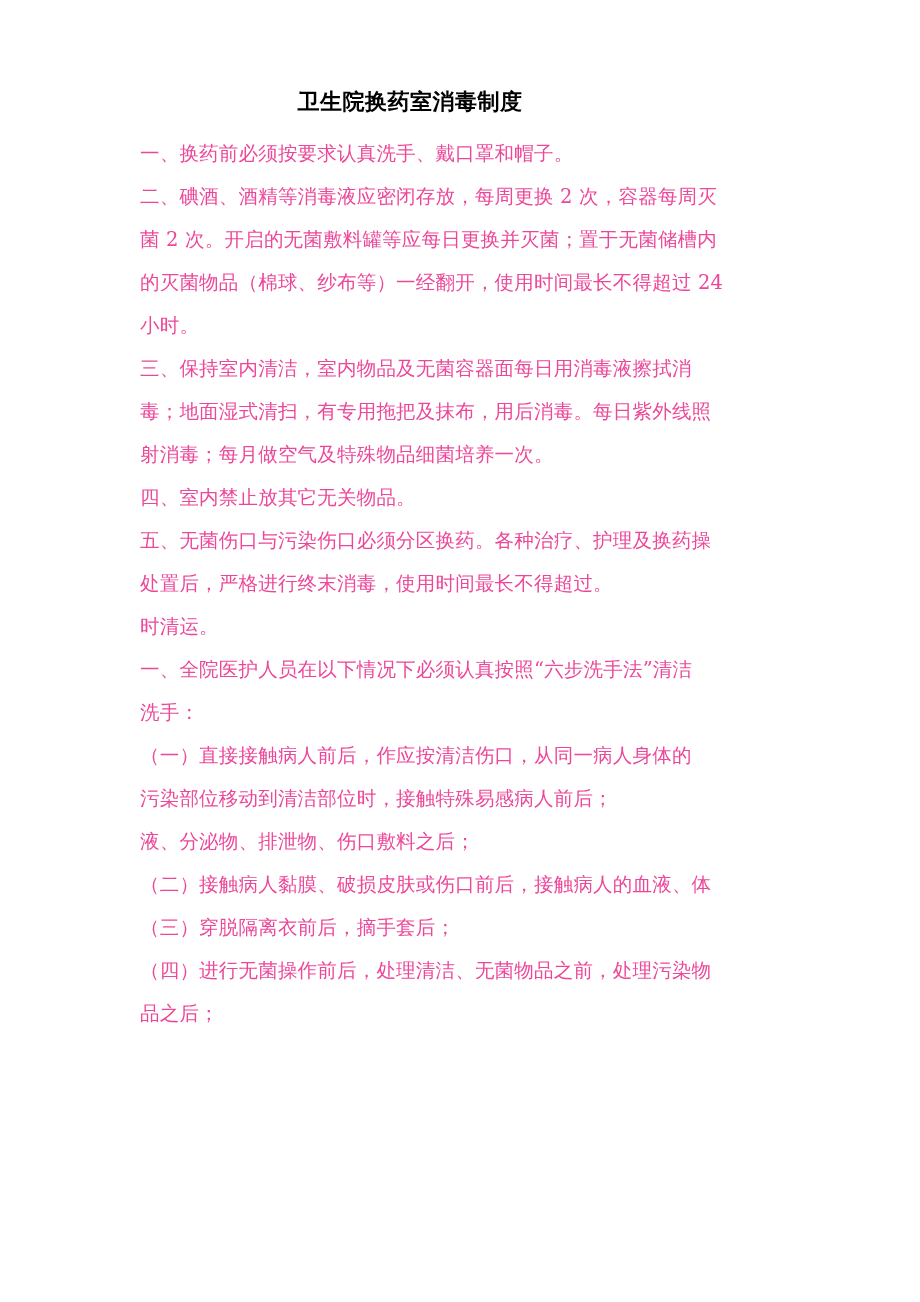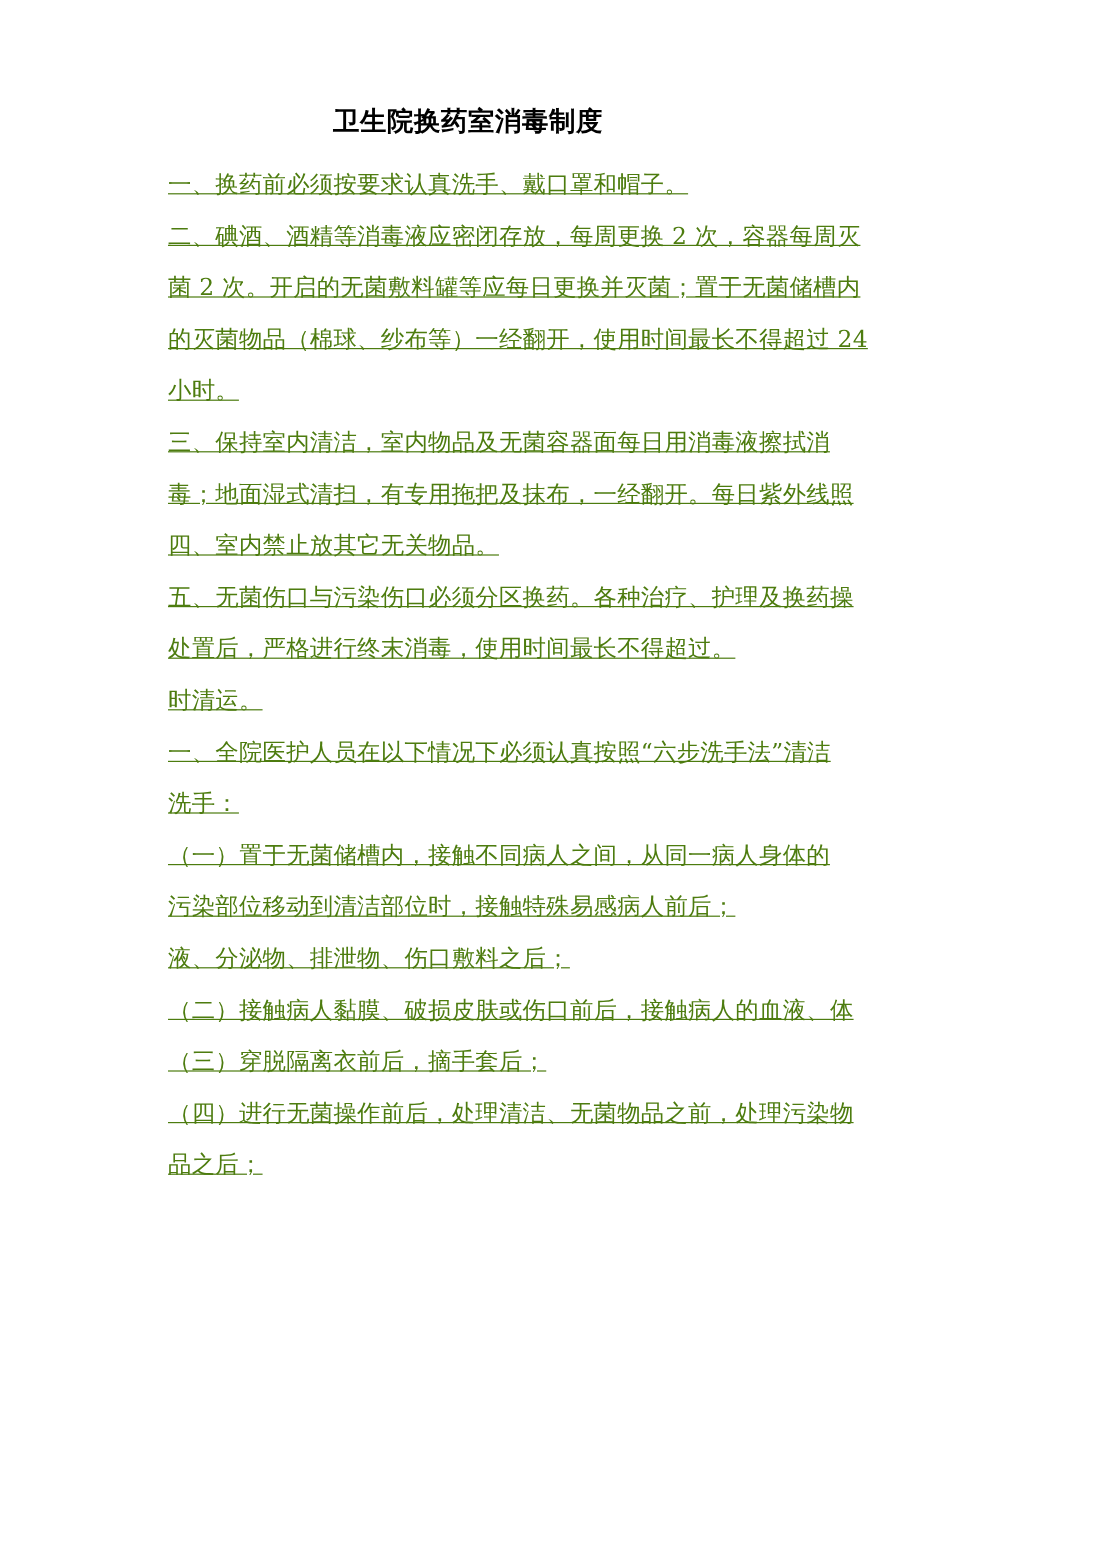--- a/index.html
+++ b/index.html
@@ -28,58 +28,59 @@
       left: 0;
       width: 780px;
       top: 86px;
       text-align: center;
       font-family: "DejaVu Sans", "Liberation Sans", sans-serif;
       font-weight: bold;
       font-size: 22px;
       line-height: 32px;
       color: #000000;
       letter-spacing: 0.5px;
+      padding-left: 20px;
     }
     .body {
       position: absolute;
       left: 140px;
       top: 139px;
       width: 640px;
     }
     .line {
       height: 43px;
       line-height: 30px;
       font-size: 19.5px;
       white-space: nowrap;
-      color: #4d7c0f;
+      color: #ec4899;
       letter-spacing: 0.2px;
-      text-decoration: underline;
     }
   </style>
 </head>
 <body>
 
 <div class="page">
   <div class="title">卫生院换药室消毒制度</div>
 
   <div class="body">
     <div class="line">一、换药前必须按要求认真洗手、戴口罩和帽子。</div>
     <div class="line">二、碘酒、酒精等消毒液应密闭存放，每周更换 2 次，容器每周灭</div>
     <div class="line">菌 2 次。开启的无菌敷料罐等应每日更换并灭菌；置于无菌储槽内</div>
     <div class="line">的灭菌物品（棉球、纱布等）一经翻开，使用时间最长不得超过 24</div>
     <div class="line">小时。</div>
     <div class="line">三、保持室内清洁，室内物品及无菌容器面每日用消毒液擦拭消</div>
-    <div class="line">毒；地面湿式清扫，有专用拖把及抹布，一经翻开。每日紫外线照</div>
+    <div class="line">毒；地面湿式清扫，有专用拖把及抹布，用后消毒。每日紫外线照</div>
+    <div class="line">射消毒；每月做空气及特殊物品细菌培养一次。</div>
     <div class="line">四、室内禁止放其它无关物品。</div>
     <div class="line">五、无菌伤口与污染伤口必须分区换药。各种治疗、护理及换药操</div>
     <div class="line">处置后，严格进行终末消毒，使用时间最长不得超过。</div>
     <div class="line">时清运。</div>
     <div class="line">一、全院医护人员在以下情况下必须认真按照“六步洗手法”清洁</div>
     <div class="line">洗手：</div>
-    <div class="line">（一）置于无菌储槽内，接触不同病人之间，从同一病人身体的</div>
+    <div class="line">（一）直接接触病人前后，作应按清洁伤口，从同一病人身体的</div>
     <div class="line">污染部位移动到清洁部位时，接触特殊易感病人前后；</div>
     <div class="line">液、分泌物、排泄物、伤口敷料之后；</div>
     <div class="line">（二）接触病人黏膜、破损皮肤或伤口前后，接触病人的血液、体</div>
     <div class="line">（三）穿脱隔离衣前后，摘手套后；</div>
     <div class="line">（四）进行无菌操作前后，处理清洁、无菌物品之前，处理污染物</div>
     <div class="line">品之后；</div>
   </div>
 </div>
 
 </body></html>

